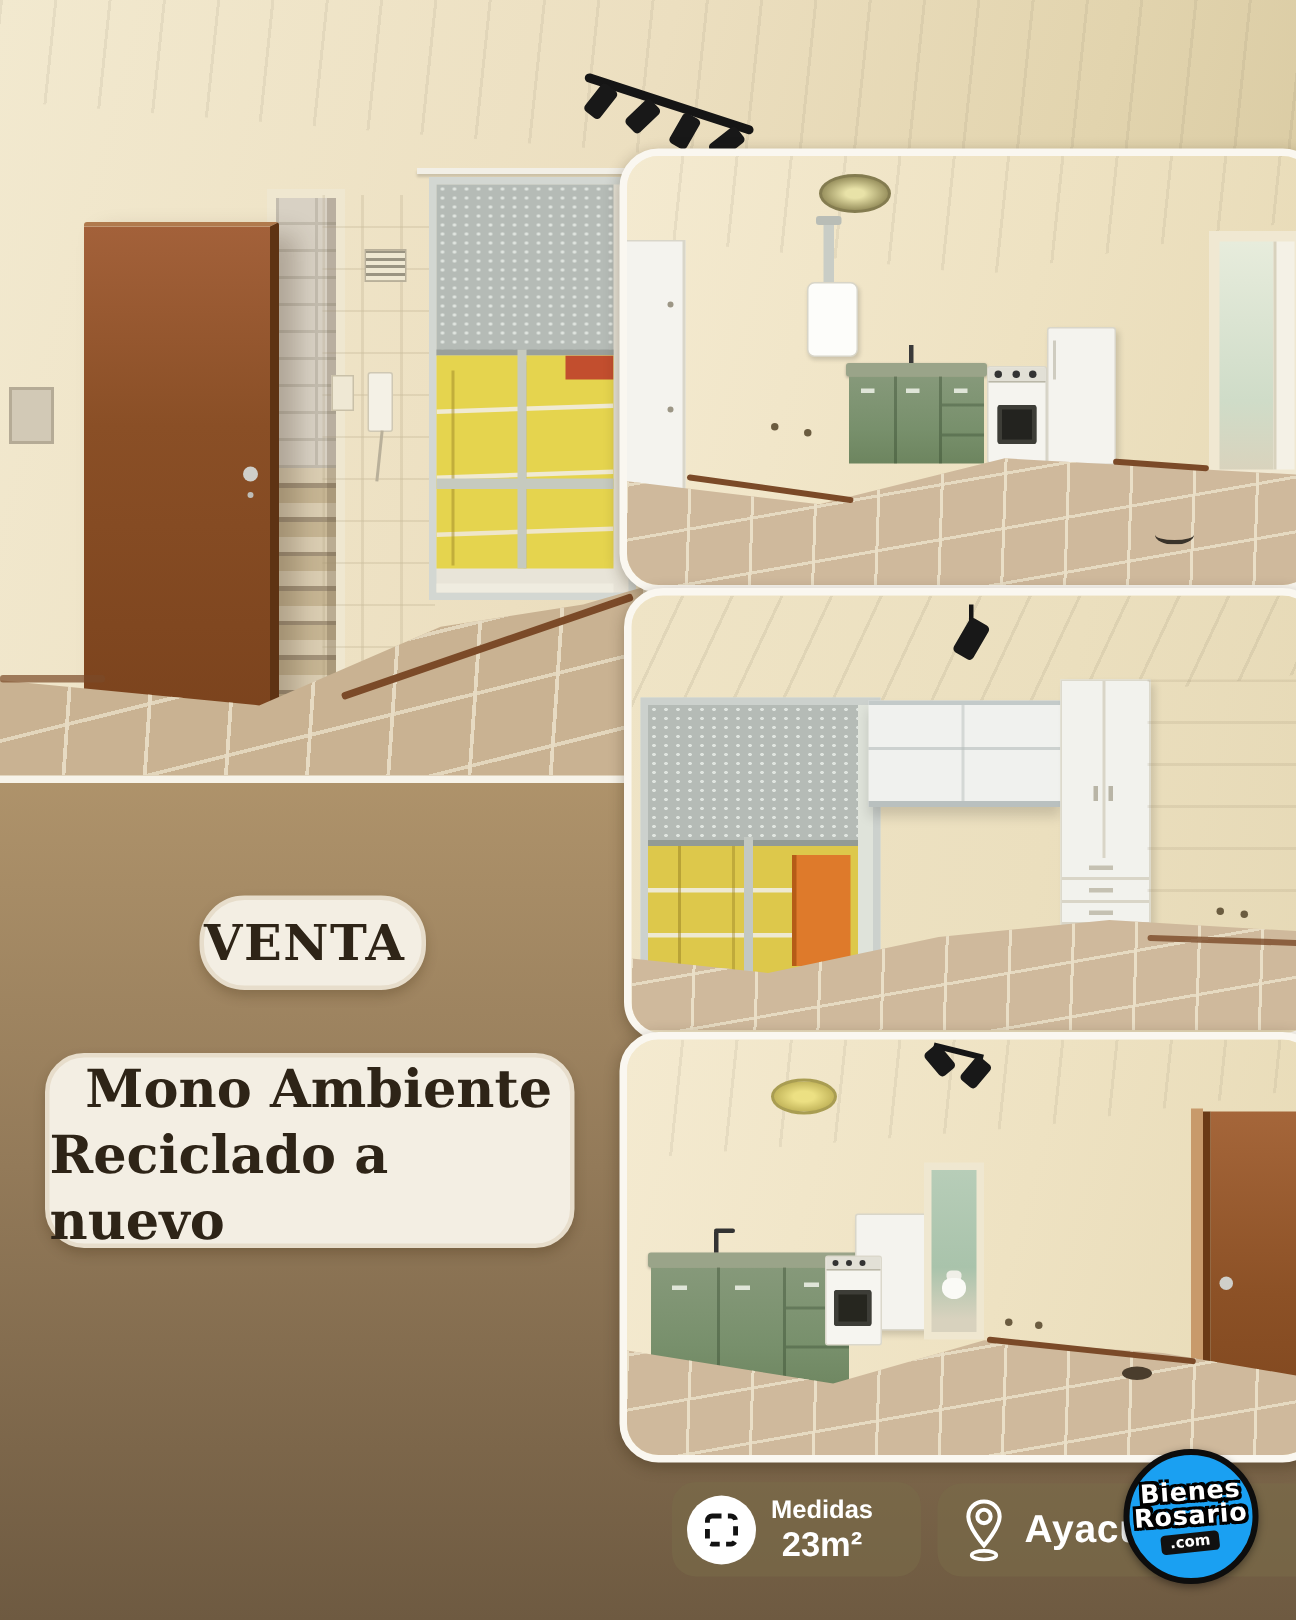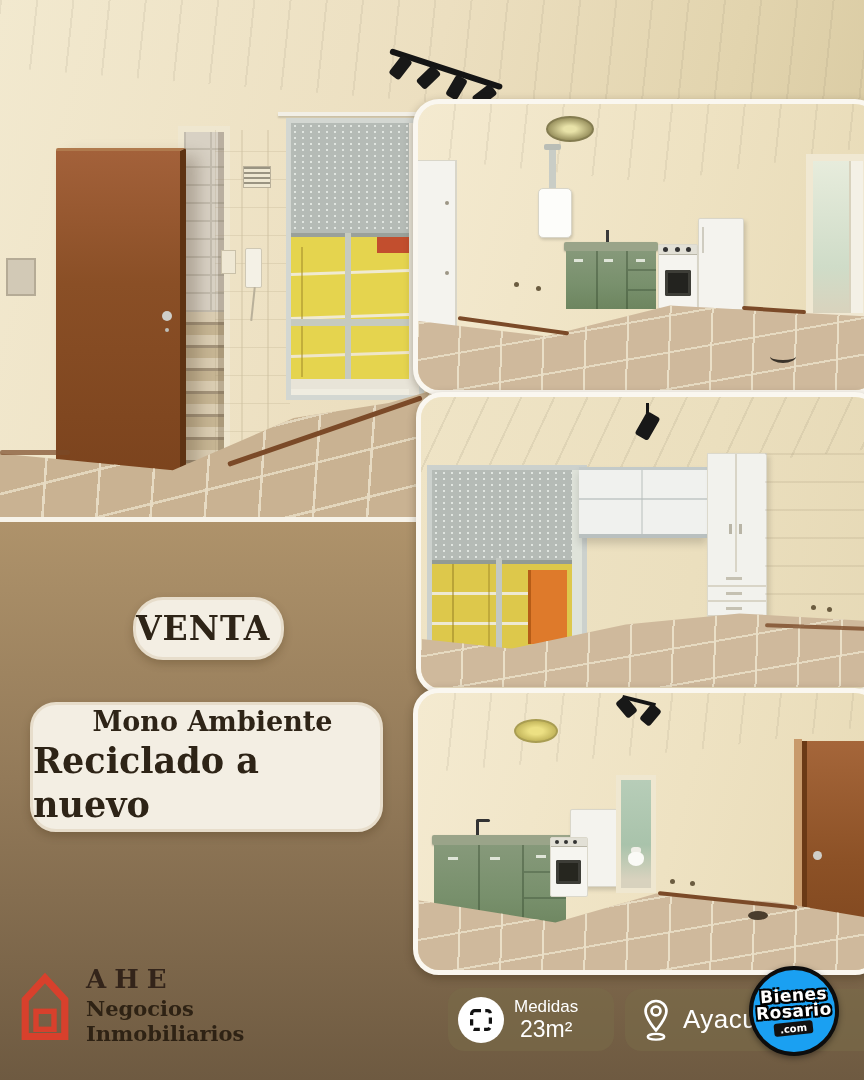--- a/index.html
+++ b/index.html
@@ -34,21 +34,21 @@
   .white-unit{background:#f4f3ee;border:1px solid #d9d6c9;}
   .green-cab{background:linear-gradient(180deg,#86997a 0%,#78906c 60%,#6d855f 100%);}
   .counter{background:#9aa489;border-radius:2px;box-shadow:0 1px 2px rgba(0,0,0,.25);}
   .spot{background:#181818;border-radius:3px;}
   
   .pill{position:absolute;background:#f3eee3;border:3px solid #e7ddcb;border-radius:30px;
     display:flex;align-items:center;box-shadow:0 4px 8px rgba(60,40,10,.25);}
   .display-text{font-family:"DejaVu Serif","Liberation Serif",serif;font-weight:700;color:#2e2417;}
   .stat{position:absolute;background:rgba(120,106,72,.58);border-radius:16px;
     display:flex;align-items:center;color:#fff;}
-  .stat .lbl{font-weight:400;line-height:1.15;}
+  .stat .lbl{font-weight:700;line-height:1.15;}
   .agency{position:absolute;display:flex;align-items:center;gap:14px;}
   .wm-circle{position:absolute;border-radius:50%;background:#1aa0f2;border:4px solid #0d0d0d;
     display:flex;flex-direction:column;align-items:center;justify-content:center;
     box-shadow:0 2px 6px rgba(0,0,0,.4);}
   .wm-line{font-family:"DejaVu Sans",sans-serif;font-weight:700;color:#fff;font-size:17px;line-height:16px;
     letter-spacing:.5px;transform:rotate(-4deg);
     text-shadow:-2px -2px 0 #000,2px -2px 0 #000,-2px 2px 0 #000,2px 2px 0 #000,0 2px 0 #000;}
   .wm-com{font-family:"DejaVu Sans",sans-serif;font-weight:700;color:#fff;font-size:10px;background:#111;
     padding:1px 6px;border-radius:3px;margin-top:3px;transform:rotate(-6deg);}
 </style>
@@ -265,36 +265,24 @@
       <div class="abs" style="left:252px;top:186px;width:5px;height:5px;background:#6b5c40;border-radius:50%;box-shadow:20px 2px 0 #6b5c40;"></div>
       <div class="abs" style="left:330px;top:218px;width:20px;height:9px;background:#4a3d2d;border-radius:50%;"></div>
     </div>
   </div>
 
   <div class="pill" style="left:133px;top:597px;width:145px;height:57px;">
     <span class="display-text" style="font-size:33px;letter-spacing:1px;">VENTA</span>
   </div>
 
   <div class="pill" style="left:30px;top:702px;width:347px;height:124px;border-radius:26px;flex-direction:column;line-height:1.25;">
-    <span class="display-text" style="font-size:27px;margin-left:12px;">Mono Ambiente</span>
+    <span class="display-text" style="font-size:35px;margin-left:12px;">Mono Ambiente</span>
     <span class="display-text" style="font-size:35px;">Reciclado a nuevo</span>
   </div>
 
-  <div class="agency" style="left:18px;top:966px;width:330px;height:78px;">
-    <span style="display:block;width:54px;height:72px;">
-      <svg viewBox="0 0 60 78" width="54" height="72">
-        <path d="M8 74 L8 33 L30 9 L52 33 L52 74 Z" fill="none" stroke="#d8402c" stroke-width="8" stroke-linejoin="miter"></path>
-        <rect x="20" y="46" width="20" height="20" fill="none" stroke="#d8402c" stroke-width="6"></rect>
-      </svg>
-    </span>
-    <span style="display:flex;flex-direction:column;">
-      <span class="display-text" style="font-size:26px;letter-spacing:8px;color:#33241a;">AHE</span>
-      <span class="display-text" style="font-size:21px;color:#2e2214;margin-top:2px;">Negocios Inmobiliarios</span>
-    </span>
-  </div>
 
   <div class="stat" style="left:448px;top:988px;width:146px;height:63px;padding:0 10px;gap:10px;">
     <span style="width:46px;height:46px;border-radius:50%;background:#fff;display:flex;align-items:center;justify-content:center;flex:none;">
       <svg viewBox="0 0 24 24" width="30" height="30">
         <rect x="4.5" y="4.5" width="15" height="15" rx="2.5" fill="none" stroke="#121212" stroke-width="2.6" stroke-dasharray="5 3.4"></rect>
       </svg>
     </span>
     <span style="display:flex;flex-direction:column;align-items:center;">
       <span class="lbl" style="font-size:17px;">Medidas</span>
       <span class="lbl" style="font-size:23px;">23m²</span>

